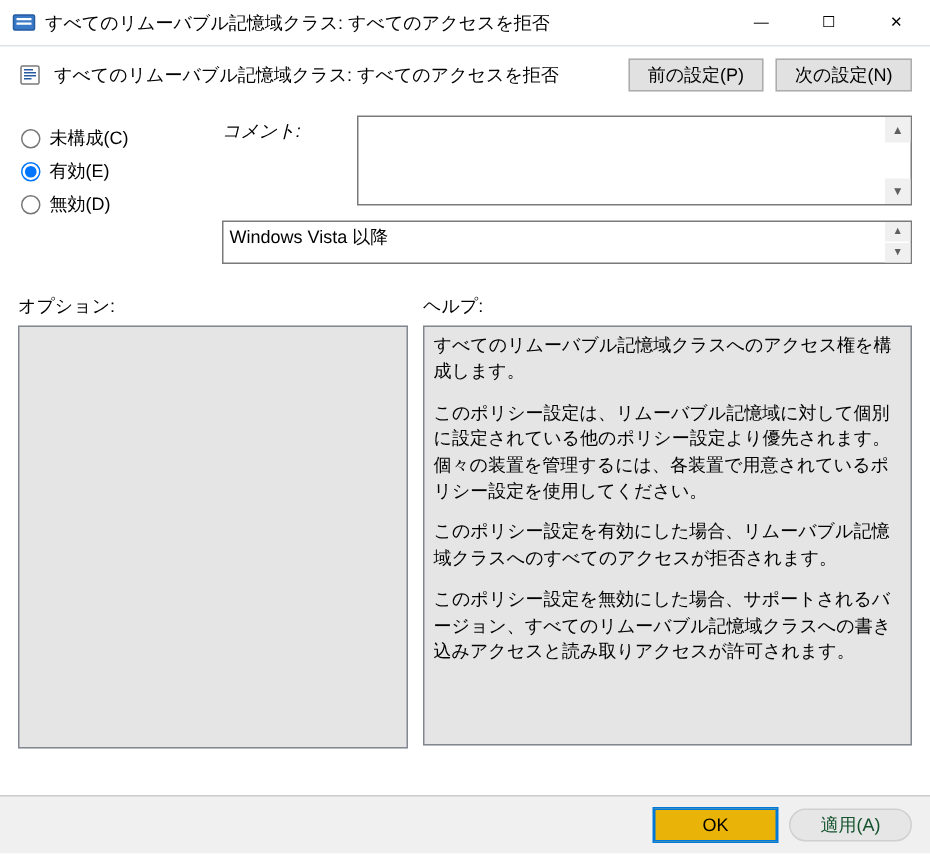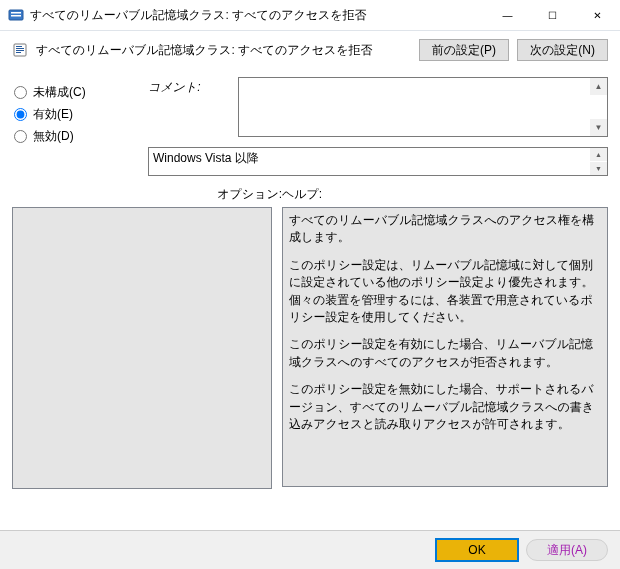--- a/index.html
+++ b/index.html
@@ -88,21 +88,21 @@
     align-items: center;
     justify-content: center;
     cursor: default;
   }
   .btn.primary {
     border: 1px solid #0078d7;
     outline: 1px solid #0078d7;
     background: #eab308;
   }
   .btn.disabled {
-    color: #a21caf;
+    color: #14532d;
     background: #e6e6e6;
     border-color: #d0d0d0;
     border-radius: 11px;
   }
   .row2 {
     display: flex;
     margin-top: 16px;
     gap: 16px;
   }
   .radios {
@@ -161,22 +161,22 @@
     justify-content: center;
     font-size: 8px;
     color: #606060;
   }
   .scroll-arrow.up { top: 0; }
   .scroll-arrow.down { bottom: 0; }
   .sections-header {
     display: flex;
     padding: 0 12px;
     font-size: 12px;
+    margin-top: 10px;
     margin-bottom: 4px;
-    text-align: right;
   }
   .sections-header .left-h {
     width: 270px;
   }
   .sections-body {
     display: flex;
     padding: 0 12px;
     gap: 10px;
     flex: 1;
     min-height: 0;

